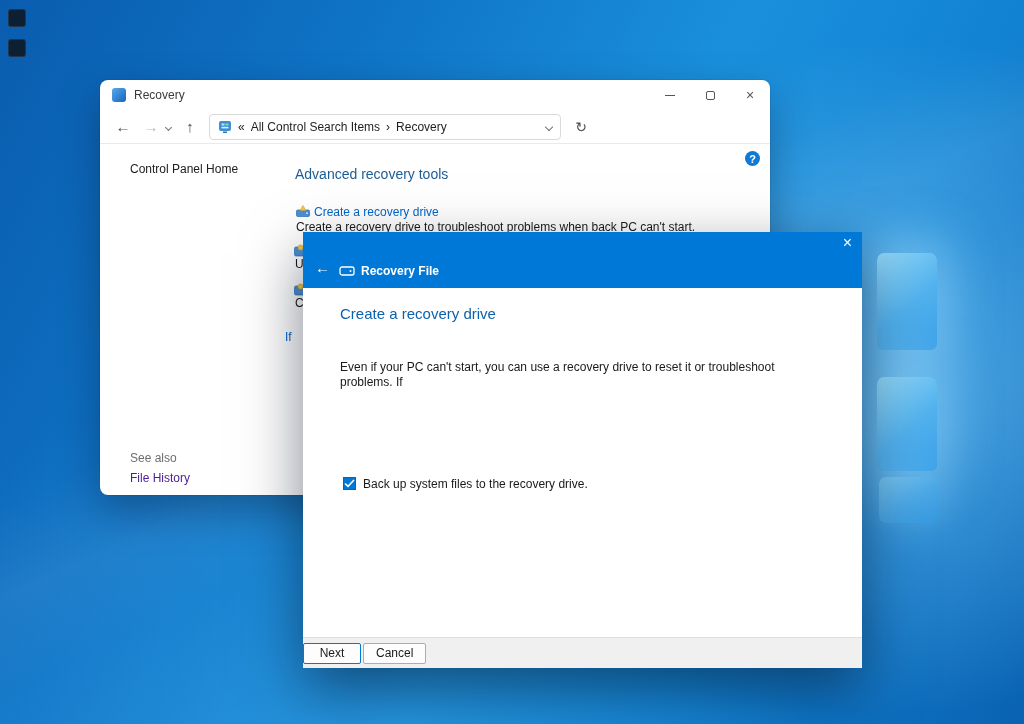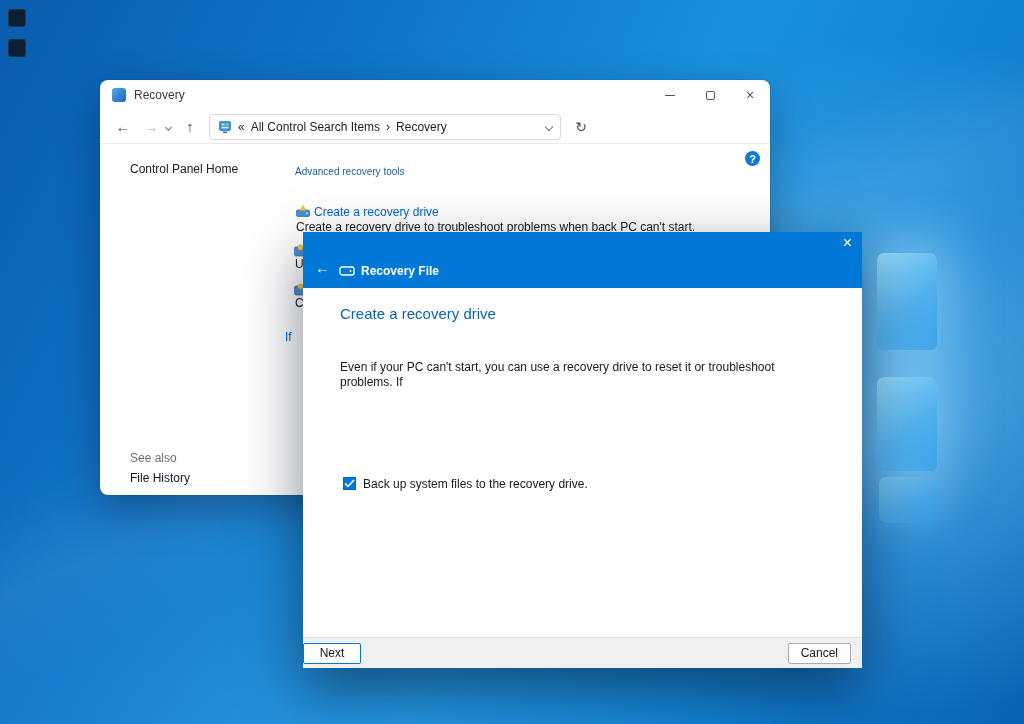--- a/index.html
+++ b/index.html
@@ -43,45 +43,45 @@
   .crumb-sep{color:#1f1f1f}
   .addr-chevron{margin-left:auto}
   .refresh{font-size:14px;margin-left:6px;width:24px}
   .searchbox{display:flex;align-items:center;height:26px;width:172px;margin-left:10px;border:1px solid #d9d9d9;border-radius:4px;padding:0 8px;background:#fff}
   .searchbox input{border:0;outline:0;flex:1;font:12px "Liberation Sans",sans-serif;color:#333;min-width:0;background:transparent}
   .searchbox input::placeholder{color:#777}
 
   .win-body{position:relative;height:351px}
   .side-home{position:absolute;left:30px;top:18px;color:#202020;text-decoration:none;cursor:pointer}
   .side-seealso{position:absolute;left:30px;top:307px;color:#6d6d6d}
-  .side-link{position:absolute;left:30px;top:327px;color:#0f172a;text-decoration:none;cursor:pointer}
+  .side-link{position:absolute;left:30px;top:327px;color:#4c1d95;text-decoration:none;cursor:pointer}
   .help-icon{position:absolute;right:10px;top:7px;width:15px;height:15px;border-radius:50%;background:#0f7ad6;color:#fff;
     font-size:11px;font-weight:bold;display:flex;align-items:center;justify-content:center;cursor:pointer}
-  .page-title{position:absolute;left:195px;top:22px;font-size:10px;font-weight:400;color:var(--panel-heading,#1d5d96)}
+  .page-title{position:absolute;left:195px;top:22px;font-size:14px;font-weight:400;color:var(--panel-heading,#1d5d96)}
   .task-icon{position:absolute;left:196px;top:60px;width:14px;height:14px}
   .task-link{position:absolute;left:214px;top:61px;color:var(--link,#0066cc);text-decoration:none;cursor:pointer}
   .task-desc{position:absolute;left:196px;top:76px;color:#1a1a1a}
   .frag-icon{position:absolute;width:13px;height:13px}
   .frag-text{position:absolute;color:#1a1a1a}
   .frag-link{position:absolute;color:var(--link,#0066cc);cursor:pointer}
 
   
   .wizard{position:absolute;left:303px;top:232px;width:559px;height:436px;background:#fff;
     box-shadow:0 22px 55px rgba(0,10,30,.5);z-index:10}
   .wiz-header{position:relative;height:56px;background:var(--wizard-header,#0078d7);color:#fff}
   .wiz-close{position:absolute;top:3px;right:10px;border:0;background:none;color:#fff;font-size:16px;line-height:1;cursor:pointer}
   .wiz-back{position:absolute;top:28px;left:12px;border:0;background:none;color:#fff;font-size:15px;line-height:1;cursor:pointer}
   .wiz-drive-icon{position:absolute;top:33px;left:36px;display:flex}
   .wiz-title{position:absolute;top:32px;left:58px;font-weight:bold;font-size:12px;color:#fff}
   .wiz-heading{position:absolute;left:37px;top:73px;font-size:15px;font-weight:400;color:var(--wizard-heading,#0b62ae)}
   .wiz-text{position:absolute;left:37px;top:128px;width:450px;line-height:15px;color:#1a1a1a}
   .wiz-check-row{position:absolute;left:40px;top:245px;display:flex;align-items:flex-start;gap:7px;cursor:pointer}
   .checkbox{width:13px;height:13px;background:var(--checkbox,#0078d7);border:1px solid #0067be;display:flex;align-items:center;justify-content:center;flex:0 0 auto}
   .wiz-footer{position:absolute;left:0;right:0;bottom:0;height:31px;background:#f0f0f0;border-top:1px solid #dfdfdf;
-    display:flex;align-items:center;justify-content:space-between;gap:2px;padding-right:11px}
+    display:flex;align-items:center;justify-content:flex-start;gap:2px;padding-right:11px}
   .btn{min-width:58px;height:21px;font:12px "Liberation Sans",sans-serif;background:#fdfdfd;border:1px solid #adadad;border-radius:2px;cursor:pointer;padding:0 12px;color:#1a1a1a}
   .btn.primary{border-color:var(--wizard-header,#0078d7)}
 </style>
 </head>
 <body>
 
 <div class="screen">
   <div class="wallpaper"></div>
   <div class="streak"></div>
 

